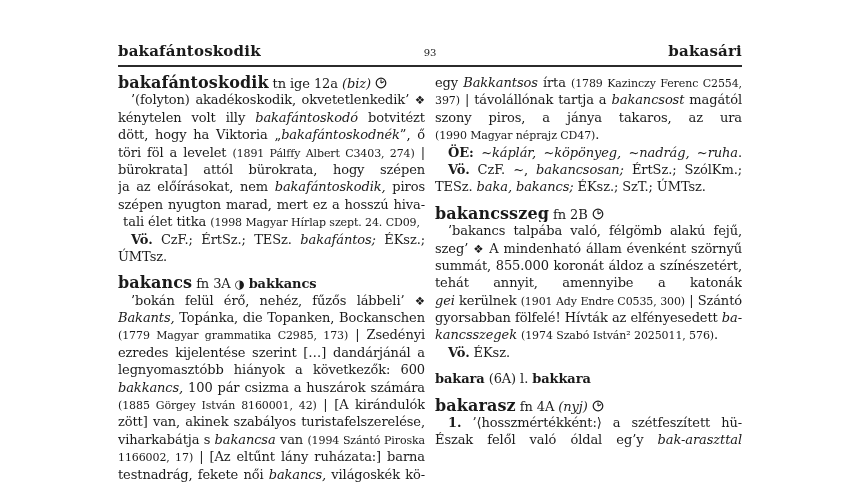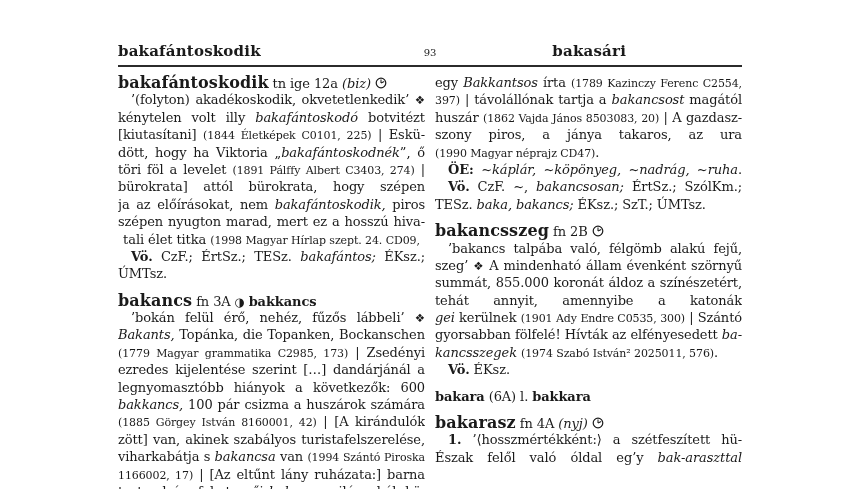--- a/index.html
+++ b/index.html
@@ -4,21 +4,21 @@
 <style>
   html,body{margin:0;padding:0;}
   body{
     width:850px;height:489px;overflow:hidden;background:#ffffff;
     font-family:"DejaVu Serif","DejaVu Sans",serif;color:#1a1a1a;
   }
   .page{width:624px;margin:0;padding:42px 108px 0 118px;}
   .hdr{display:flex;align-items:baseline;line-height:19px;font-size:15px;}
   .hdr .hl{flex:1;font-weight:bold;letter-spacing:.2px;}
   .hdr .hc{flex:0;font-size:10px;}
-  .hdr .hr2{flex:1;text-align:center;font-weight:bold;letter-spacing:.2px;}
+  .hdr .hr2{flex:1;text-align:right;font-weight:bold;letter-spacing:.2px;}
   .rule{border:0;border-top:2px solid #2b2b2b;margin:3px 0 0 0;}
   .cols{display:flex;gap:10px;margin-top:7px;}
   .col{width:307px;}
   .ln{
     height:17.4px;line-height:17.4px;font-size:13px;overflow:hidden;
     text-align:justify;text-align-last:justify;letter-spacing:-0.1px;
   }
   .ln.l,.ln.h{text-align:center;text-align-last:left;}
   .ln.ind{padding-left:13px;}
   .gap{height:9px;}
@@ -41,21 +41,20 @@
   <hr class="rule">
   <div class="cols">
     <div class="col" id="col-left">
         <div class="ln h"><span class="hw">bakafántoskodik</span><span> tn ige 12a </span><span class="i">(biz)</span><span> </span><span class="clock"><svg width="12" height="12" viewBox="0 0 14 14">
               <circle cx="7" cy="7" r="5.6" fill="none" stroke="#1a1a1a" stroke-width="1.4"></circle>
               <line x1="7" y1="7" x2="7" y2="2.8" stroke="#1a1a1a" stroke-width="1.2"></line>
               <line x1="7" y1="7" x2="10.8" y2="5.3" stroke="#1a1a1a" stroke-width="1.2"></line>
             </svg></span></div>
         <div class="ln j ind"><span>’(folyton) akadékoskodik, okvetetlenkedik’ </span><span class="sym">❖</span></div>
         <div class="ln j"><span>kénytelen volt illy </span><span class="i">bakafántoskodó</span><span> botvitézt</span></div>
-        <div class="ln j"><span>[kiutasítani] </span><span class="c">(1844 Életképek C0101, 225)</span><span> | Eskü-</span></div>
         <div class="ln j"><span>dött, hogy ha Viktoria „</span><span class="i">bakafántoskodnék</span><span>”, ő</span></div>
         <div class="ln j"><span>töri föl a levelet </span><span class="c">(1891 Pálffy Albert C3403, 274)</span><span> | [A</span></div>
         <div class="ln j"><span>bürokrata] attól bürokrata, hogy szépen betart-</span></div>
         <div class="ln j"><span>ja az előírásokat, nem </span><span class="i">bakafántoskodik,</span><span> piros</span></div>
         <div class="ln j"><span>szépen nyugton marad, mert ez a hosszú hiva-</span></div>
         <div class="ln l"><span>tali élet titka </span><span class="c">(1998 Magyar Hírlap szept. 24. CD09, 7)</span></div>
         <div class="ln j ind"><span class="b">Vö.</span><span> CzF.; ÉrtSz.; TESz. </span><span class="i">bakafántos;</span><span> ÉKsz.;</span></div>
         <div class="ln l"><span>ÚMTsz.</span></div>
         <div class="gap"></div>
         <div class="ln h"><span class="hw">bakancs</span><span> fn 3A </span><span class="sym">◑</span><span> </span><span class="b">bakkancs</span></div>
@@ -67,21 +66,20 @@
         <div class="ln j"><span class="i">bakkancs,</span><span> 100 pár csizma a huszárok számára</span></div>
         <div class="ln j"><span class="c">(1885 Görgey István 8160001, 42)</span><span> | [A kirándulók kö-</span></div>
         <div class="ln j"><span>zött] van, akinek szabályos turistafelszerelése,</span></div>
         <div class="ln j"><span>viharkabátja s </span><span class="i">bakancsa</span><span> van </span><span class="c">(1994 Szántó Piroska</span></div>
         <div class="ln j"><span class="c">1166002, 17)</span><span> | [Az eltűnt lány ruházata:] barna</span></div>
         <div class="ln j"><span>testnadrág, fekete női </span><span class="i">bakancs,</span><span> világoskék kö-</span></div>
       </div>
     <div class="col" id="col-right">
         <div class="ln j"><span>egy </span><span class="i">Bakkantsos</span><span> írta </span><span class="c">(1789 Kazinczy Ferenc C2554,</span></div>
         <div class="ln j"><span class="c">397)</span><span> | távolállónak tartja a </span><span class="i">bakancsost</span><span> magától a</span></div>
-        <div class="ln j"><span>huszár </span><span class="c">(1862 Vajda János 8503083, 20)</span><span> | A gazdasz-</span></div>
         <div class="ln j"><span>szony piros, a jánya takaros, az ura </span></div>
         <div class="ln l"><span class="c">(1990 Magyar néprajz CD47)</span><span>.</span></div>
         <div class="ln j ind"><span class="b">ÖE:</span><span> </span><span class="i">~káplár, ~köpönyeg, ~nadrág, ~ruha</span><span>.</span></div>
         <div class="ln j ind"><span class="b">Vö.</span><span> CzF. ~, </span><span class="i">bakancsosan;</span><span> ÉrtSz.; SzólKm.;</span></div>
         <div class="ln l"><span>TESz. </span><span class="i">baka, bakancs;</span><span> ÉKsz.; SzT.; ÚMTsz.</span></div>
         <div class="gap"></div>
         <div class="ln h"><span class="hw">bakancsszeg</span><span> fn 2B </span><span class="clock"><svg width="12" height="12" viewBox="0 0 14 14">
               <circle cx="7" cy="7" r="5.6" fill="none" stroke="#1a1a1a" stroke-width="1.4"></circle>
               <line x1="7" y1="7" x2="7" y2="2.8" stroke="#1a1a1a" stroke-width="1.2"></line>
               <line x1="7" y1="7" x2="10.8" y2="5.3" stroke="#1a1a1a" stroke-width="1.2"></line>

